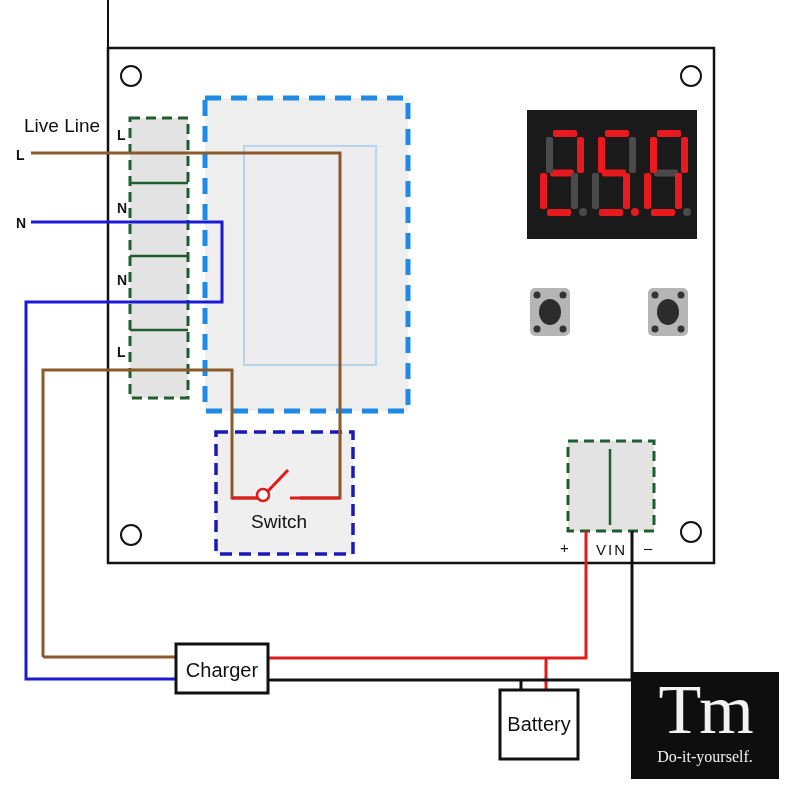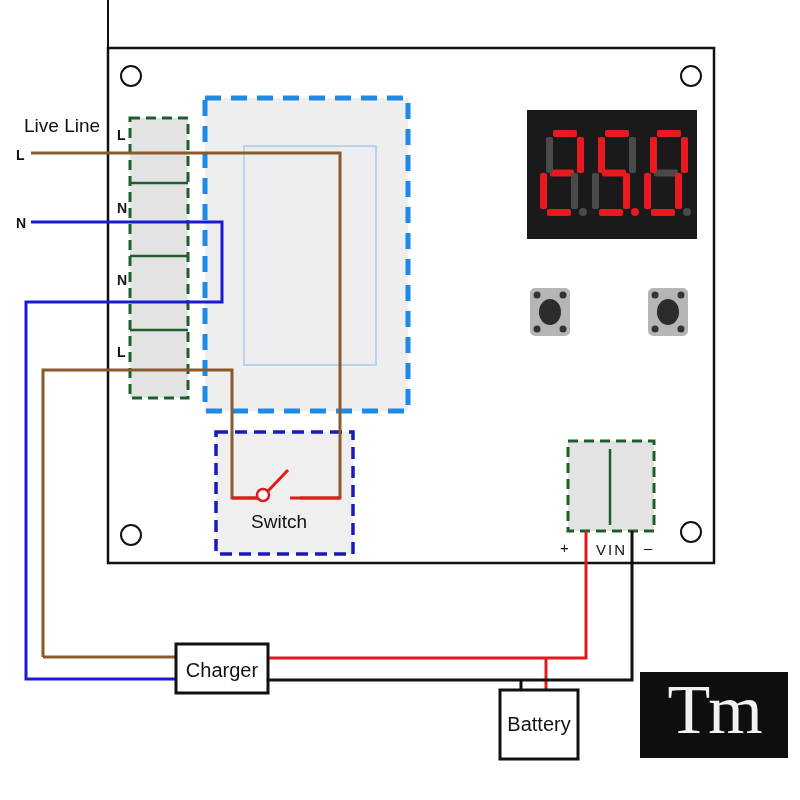--- a/index.html
+++ b/index.html
@@ -1,21 +1,21 @@
 <!DOCTYPE html>
 <html><head>
 <meta charset="utf-8">
 <style>
   html, body { margin: 0; padding: 0; background: #ffffff; }
   body { width: 800px; height: 800px; position: relative; overflow: hidden;
          font-family: "Liberation Sans", "DejaVu Sans", sans-serif; }
   svg { position: absolute; left: 0; top: 0; }
   .lbl { font-family: "Liberation Sans", "DejaVu Sans", sans-serif; fill: #111; }
-  .logo { position: absolute; left: 631px; top: 672px; width: 148px; height: 86px;
-          background: #0e0e0e; color: #f2f2f2; text-align: center; margin-left: 9px; }
+  .logo { position: absolute; left: 631px; top: 672px; width: 148px; height: 107px;
+          background: #0e0e0e; color: #f2f2f2; text-align: center; }
   .logo .mark { font-family: "Liberation Serif", "DejaVu Serif", serif; font-size: 70px;
                 line-height: 72px; letter-spacing: -2px; display: block; margin-top: 2px; }
   .logo .tag { font-family: "Liberation Serif", "DejaVu Serif", serif; font-size: 16px;
                display: block; margin-top: 2px; }
 </style>
 </head>
 <body>
 
 <svg width="800" height="800" viewBox="0 0 800 800">
 
@@ -118,13 +118,14 @@
   <text x="117" y="285" font-size="14" font-weight="bold" class="lbl">N</text>
   <text x="117" y="357" font-size="14" font-weight="bold" class="lbl">L</text>
   <text x="279" y="528" text-anchor="middle" font-size="19" class="lbl">Switch</text>
   <text x="560" y="553" font-size="15" class="lbl">+</text>
   <text x="596" y="555" font-size="15" letter-spacing="2" class="lbl">VIN</text>
   <text x="644" y="553" font-size="15" class="lbl">–</text>
 </svg>
 
 <div class="logo">
   <span class="mark">Tm</span>
+  <span class="tag">Do-it-yourself.</span>
 </div>
 
 </body></html>

